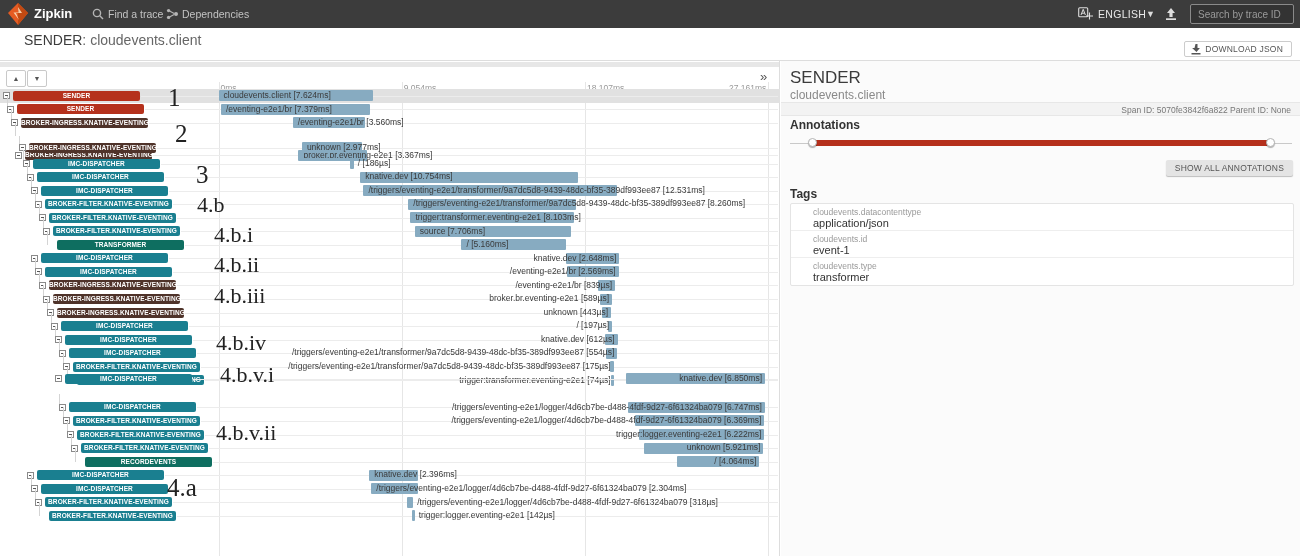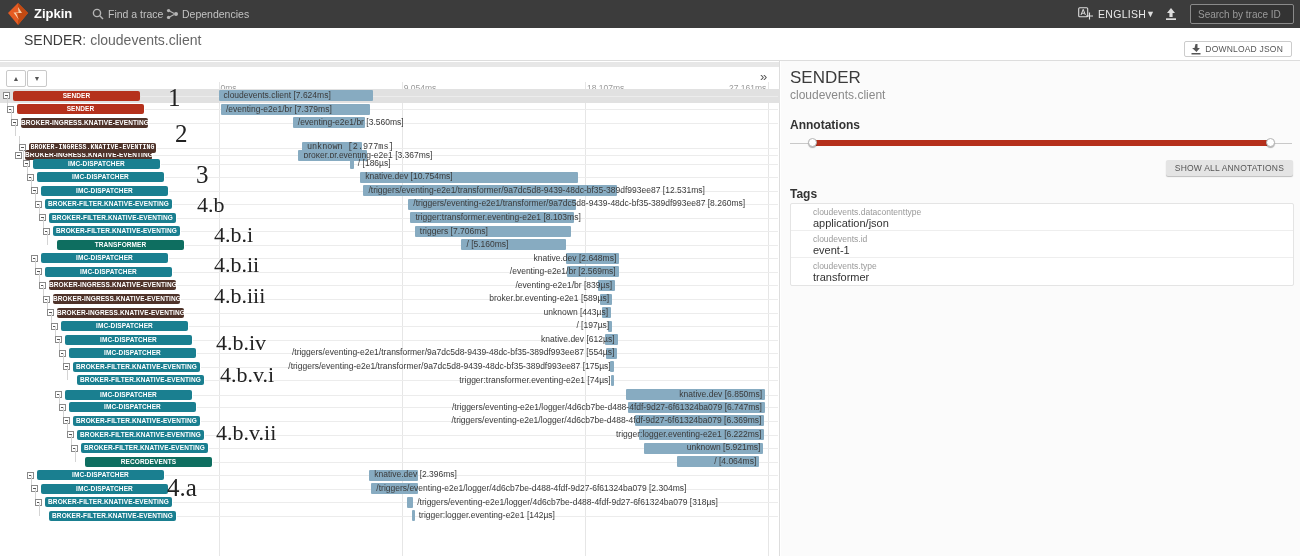--- a/index.html
+++ b/index.html
@@ -152,21 +152,21 @@
       </div>
       <div class="conn" style="left: 14.5px; top: 61.875px; height: 13.55px;"></div>
       <div class="trow" style="top: 68.65px; height: 13.55px; margin-top: 19px;">
         <div class="guide" style="left: 153px; right: 2px; top: 6.775px;"></div>
         <div class="minusbox" style="left: 15px; top: 3.275px;"></div>
         <div class="badge" style="left: 25px; top: 1.775px; background: rgb(79, 51, 42);">BROKER-INGRESS.KNATIVE-EVENTING</div>
         <div class="bar" style="left: 298.457px; width: 68.1557px; top: 1.275px; background: rgb(135, 171, 193);"></div>
         <div class="bar-label" style="line-height: 13.55px; top: 0px; left: 303.457px;">broker.br.eventing-e2e1 [3.367ms]</div>
       </div>
       <div class="conn" style="left: 18.5px; top: 75.425px; height: 13.55px;"></div>
-      <div class="trow" style="top: 80px; height: 13.55px; font-family: Liberation Mono, monospace;">
+      <div class="trow" style="top: 80px; height: 13.55px;">
         <div class="guide" style="left: 157px; right: 2px; top: 6.775px;"></div>
         <div class="minusbox" style="left: 19px; top: 3.275px;"></div>
         <div class="badge" style="left: 29px; top: 1.775px; background: rgb(79, 51, 42);">BROKER-INGRESS.KNATIVE-EVENTING</div>
         <div class="bar" style="left: 301.898px; width: 60.2612px; top: 1.275px; background: rgb(135, 171, 193);"></div>
         <div class="bar-label" style="line-height: 13.55px; top: 0px; left: 306.898px;">unknown [2.977ms]</div>
       </div>
       <div class="conn" style="left: 22.5px; top: 88.975px; height: 13.55px;"></div>
       <div class="trow" style="top: 95.75px; height: 13.55px;">
         <div class="guide" style="left: 161px; right: 2px; top: 6.775px;"></div>
         <div class="minusbox" style="left: 23px; top: 3.275px;"></div>
@@ -205,21 +205,21 @@
         <div class="badge" style="left: 49px; top: 1.775px; background: rgb(26, 127, 144);">BROKER-FILTER.KNATIVE-EVENTING</div>
         <div class="bar" style="left: 410.397px; width: 164.023px; top: 1.275px; background: rgb(135, 171, 193);"></div>
         <div class="bar-label" style="line-height: 13.55px; top: 0px; left: 415.397px;">trigger:transformer.eventing-e2e1 [8.103ms]</div>
       </div>
       <div class="conn" style="left: 42.5px; top: 156.725px; height: 13.55px;"></div>
       <div class="trow" style="top: 163.5px; height: 13.55px;">
         <div class="guide" style="left: 181px; right: 2px; top: 6.775px;"></div>
         <div class="minusbox" style="left: 43px; top: 3.275px;"></div>
         <div class="badge" style="left: 53px; top: 1.775px; background: rgb(26, 127, 144);">BROKER-FILTER.KNATIVE-EVENTING</div>
         <div class="bar" style="left: 414.85px; width: 155.987px; top: 1.275px; background: rgb(135, 171, 193);"></div>
-        <div class="bar-label" style="line-height: 13.55px; top: 0px; left: 419.85px;">triggers [7.706ms]</div>
+        <div class="bar-label" style="line-height: 13.55px; top: 0px; left: 419.85px;">source [7.706ms]</div>
       </div>
       <div class="conn" style="left: 46.5px; top: 170.275px; height: 13.55px;"></div>
       <div class="trow" style="top: 177.05px; height: 13.55px;">
         <div class="guide" style="left: 185px; right: 2px; top: 6.775px;"></div>
         <div class="badge" style="left: 57px; top: 1.775px; background: rgb(14, 110, 96);">TRANSFORMER</div>
         <div class="bar" style="left: 461.407px; width: 104.45px; top: 1.275px; background: rgb(135, 171, 193);"></div>
         <div class="bar-label" style="line-height: 13.55px; top: 0px; left: 466.407px;">/ [5.160ms]</div>
       </div>
       <div class="trow" style="top: 190.6px; height: 13.55px;">
         <div class="guide" style="left: 169px; right: 2px; top: 6.775px;"></div>
@@ -292,21 +292,21 @@
         <div class="bar" style="left: 610.188px; width: 3.5424px; top: 1.275px; background: rgb(135, 171, 193);"></div>
         <div class="bar-label" style="line-height: 13.55px; top: 0px; right: 169.27px;">/triggers/eventing-e2e1/transformer/9a7dc5d8-9439-48dc-bf35-389df993ee87 [175µs]</div>
       </div>
       <div class="conn" style="left: 66.5px; top: 305.775px; height: 13.55px;"></div>
       <div class="trow" style="top: 312.55px; height: 13.55px;">
         <div class="guide" style="left: 205px; right: 2px; top: 6.775px;"></div>
         <div class="badge" style="left: 77px; top: 1.775px; background: rgb(26, 127, 144);">BROKER-FILTER.KNATIVE-EVENTING</div>
         <div class="bar" style="left: 611.2px; width: 2.5px; top: 1.275px; background: rgb(135, 171, 193);"></div>
         <div class="bar-label" style="line-height: 13.55px; top: 0px; right: 169.3px;">trigger:transformer.eventing-e2e1 [74µs]</div>
       </div>
-      <div class="trow" style="top: 327px; height: 13.55px;">
+      <div class="trow" style="top: 311px; height: 13.55px;">
         <div class="guide" style="left: 193px; right: 2px; top: 6.775px;"></div>
         <div class="minusbox" style="left: 55px; top: 3.275px;"></div>
         <div class="badge" style="left: 65px; top: 1.775px; background: rgb(26, 127, 144);">IMC-DISPATCHER</div>
         <div class="bar" style="left: 626.382px; width: 138.659px; top: 1.275px; background: rgb(135, 171, 193);"></div>
         <div class="bar-label" style="line-height: 13.55px; top: 0px; right: 17.959px;">knative.dev [6.850ms]</div>
       </div>
       <div class="conn" style="left: 58.5px; top: 332.875px; height: 13.55px;"></div>
       <div class="trow" style="top: 339.65px; height: 13.55px;">
         <div class="guide" style="left: 197px; right: 2px; top: 6.775px;"></div>
         <div class="minusbox" style="left: 59px; top: 3.275px;"></div>
@@ -388,20 +388,23 @@
     <div class="overlay-num" style="left: 214px; top: 283px; font-size: 22px;">4.b.iii</div>
     <div class="overlay-num" style="left: 216px; top: 330px; font-size: 22px;">4.b.iv</div>
     <div class="overlay-num" style="left: 220px; top: 362px; font-size: 22px;">4.b.v.i</div>
     <div class="overlay-num" style="left: 216px; top: 420px; font-size: 22px;">4.b.v.ii</div>
     <div class="overlay-num" style="left: 167px; top: 474px; font-size: 25px;">4.a</div>
   </div>
 
 <div id="detail-panel">
   <div id="det-service">SENDER</div>
   <div id="det-span">cloudevents.client</div>
+  <div id="id-strip">
+    <span>Span ID: 5070fe3842f6a822   Parent ID: None</span>
+  </div>
   <div class="sec-head" style="top:57px;">Annotations</div>
   <div id="slider-track"></div>
   <div id="slider-bar"></div>
   <div class="knob" style="left:27px;"></div>
   <div class="knob" style="left:485px;"></div>
   <button id="show-ann-btn">SHOW ALL ANNOTATIONS</button>
   <div class="sec-head" style="top:126px;">Tags</div>
   <div id="tags-card">
       <div class="tag-row">
         <div class="tag-key">cloudevents.datacontenttype</div>

